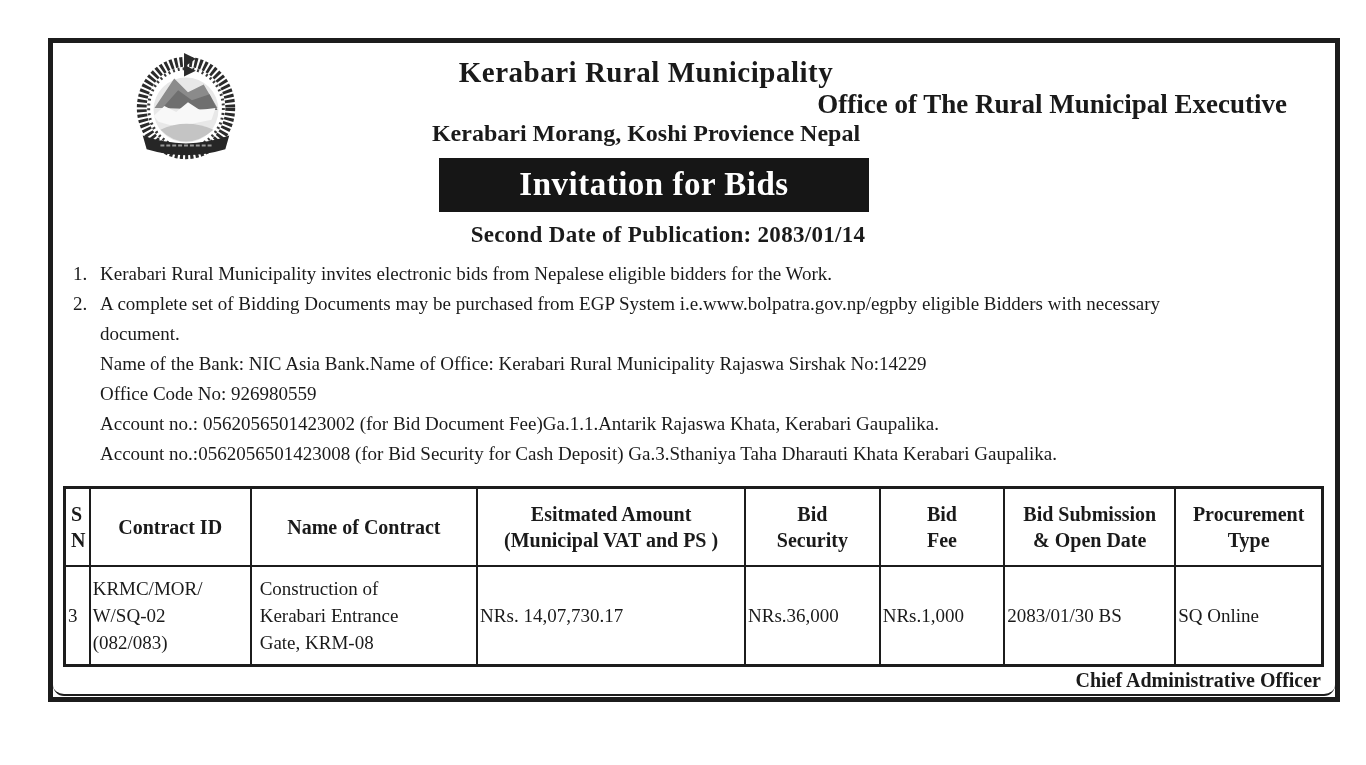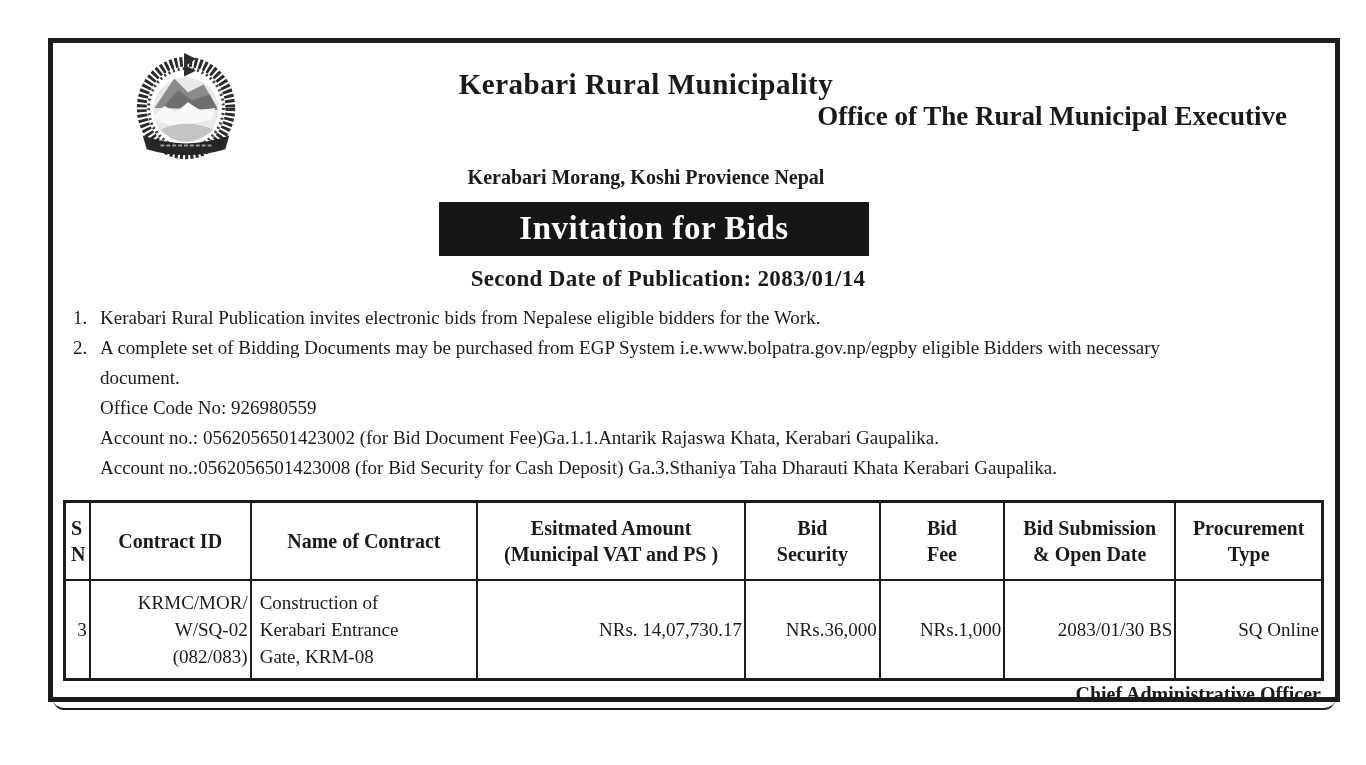--- a/index.html
+++ b/index.html
@@ -11,29 +11,29 @@
     overflow: hidden;
   }
   .doc {
     position: absolute;
     left: 48px; top: 38px;
     width: 1292px; height: 664px;
     border: 5px solid #1c1c1c;
     background: #ffffff;
   }
   
-  .head { position: relative; padding-top: 24px; text-align: center; }
+  .head { position: relative; padding-top: 12px; text-align: center; }
   .logo {
     position: absolute; left: 72px; top: 8px;
     width: 122px; height: 118px;
   }
   .titles { transform: translateX(-48px); }
   .t1 { font-size: 29px; font-weight: bold; line-height: 34px; letter-spacing: 0.5px; }
   .t2 { font-size: 27px; font-weight: bold; line-height: 31px; text-align: right; }
-  .t3 { font-size: 20px; font-weight: bold; line-height: 26px; margin-top: 32px; }
+  .t3 { font-size: 24px; font-weight: bold; line-height: 26px; }
   .banner-wrap { transform: translateX(-48px); margin-top: 12px; }
   .banner {
     display: inline-block;
     background: #161616; color: #ffffff;
     font-size: 33px; font-weight: bold;
     line-height: 38px;
     padding: 7px 80px 9px 80px;
     letter-spacing: 0.5px;
     margin-left: 16px;
   }
@@ -59,21 +59,21 @@
   }
   th, td { border: 2px solid #1c1c1c; vertical-align: middle; }
   th {
     font-size: 20px; font-weight: bold;
     line-height: 26px; white-space: pre-line;
     height: 78px; text-align: center; padding: 2px;
   }
   th.sn { text-align: left; padding-left: 5px; }
   td {
     font-size: 19px; line-height: 27px;
-    height: 100px; text-align: right;
+    height: 100px; text-align: left;
     white-space: pre-line; padding: 2px;
   }
   td.name { text-align: left; padding-left: 8px; }
   
   .sign-row {
     margin-top: 0;
     border-bottom: 2px solid #1c1c1c;
     text-align: right;
     font-size: 20px; font-weight: bold;
     line-height: 24px;
@@ -116,27 +116,28 @@
     <div class="banner-wrap">
       <div class="banner">Invitation for Bids</div>
     </div>
 
     <div class="pubdate">Second Date of  Publication: 2083/01/14</div>
   </div>
 
   <div class="list">
     <div class="item">
       <span class="num">1.</span>
-      <span class="txt">Kerabari Rural Publication invites electronic bids from Nepalese eligible bidders for the Work.</span>
+      <span class="txt">Kerabari Rural Municipality invites electronic bids from Nepalese eligible bidders for the Work.</span>
     </div>
     <div class="item">
       <span class="num">2.</span>
       <span class="txt">A complete set of  Bidding Documents may be purchased from EGP System i.e.www.bolpatra.gov.np/egpby eligible Bidders with necessary
 document.</span>
     </div>
+    <div class="detail">Name of the Bank: NIC Asia Bank.Name of Office: Kerabari Rural Municipality Rajaswa Sirshak No:14229</div>
     <div class="detail">Office Code No: 926980559</div>
     <div class="detail">Account no.: 0562056501423002 (for Bid Document Fee)Ga.1.1.Antarik Rajaswa Khata, Kerabari Gaupalika.</div>
     <div class="detail">Account no.:0562056501423008 (for Bid Security for Cash Deposit) Ga.3.Sthaniya Taha Dharauti Khata Kerabari Gaupalika.</div>
   </div>
 
   <div class="tbl-wrap">
     <table>
       <colgroup>
         <col style="width:2.0%">
           <col style="width:12.8%">

